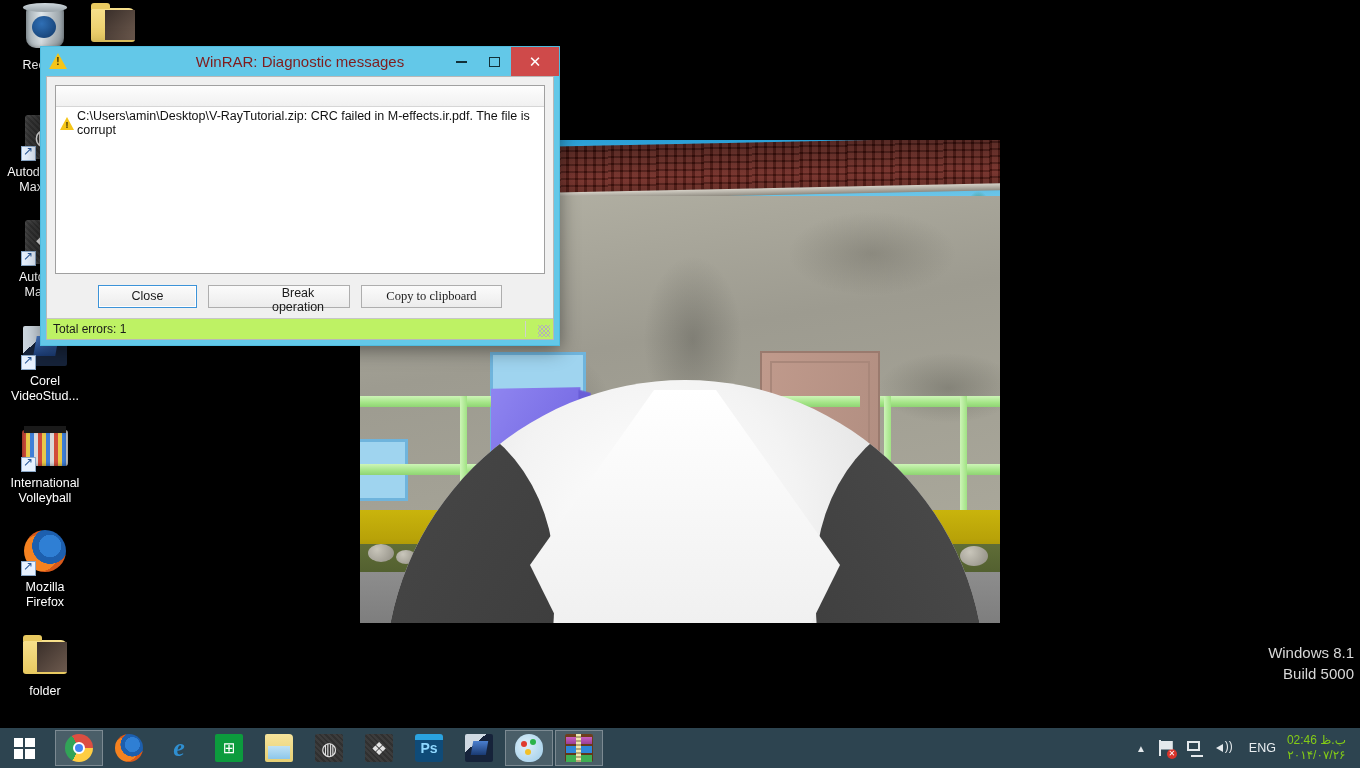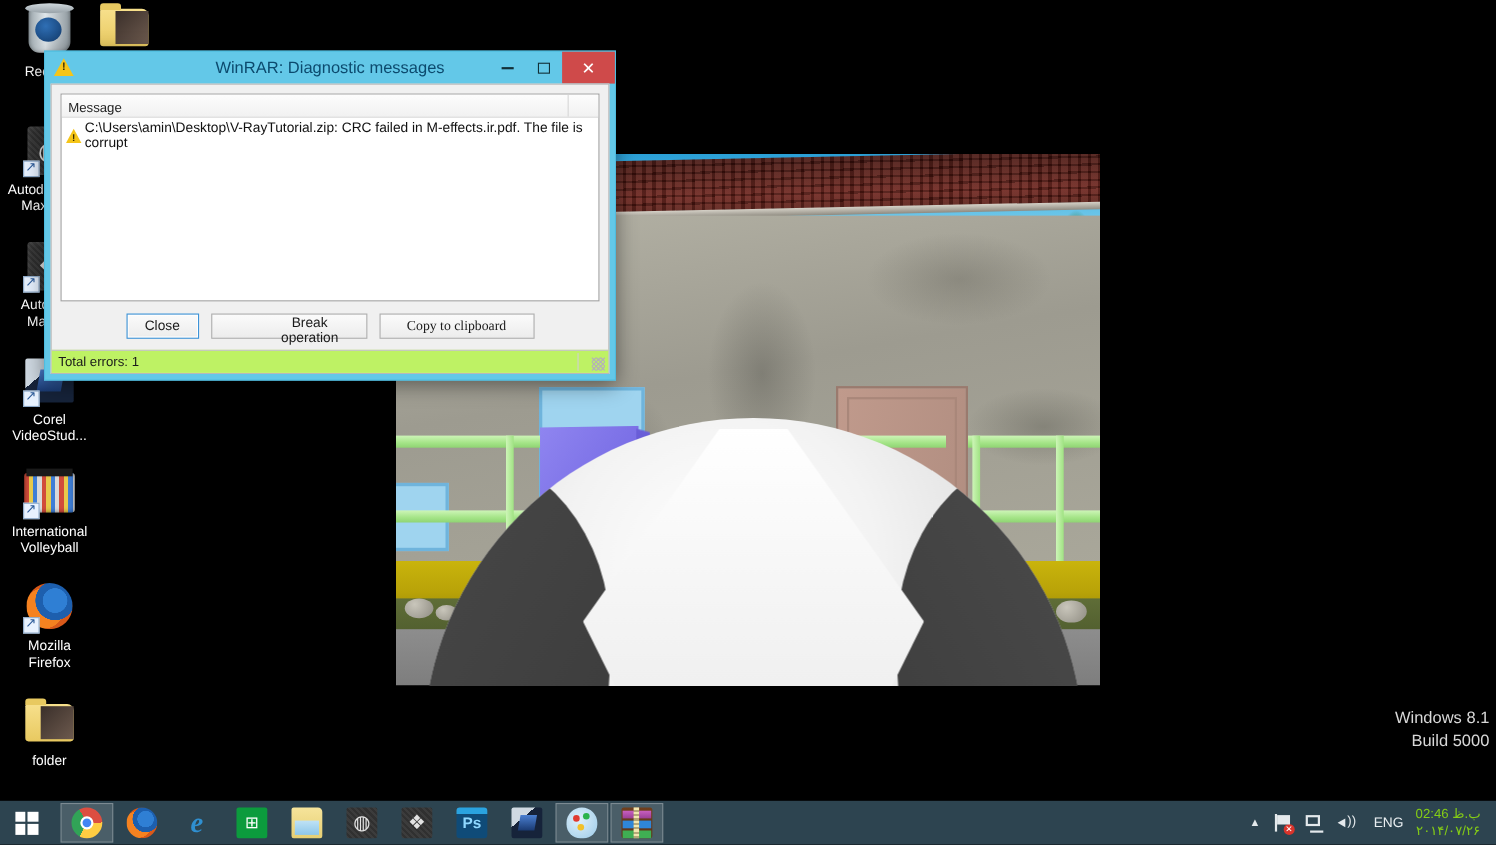--- a/index.html
+++ b/index.html
@@ -337,21 +337,21 @@
     width:0; height:0; border-style: solid; border-width: 0 9px 16px 9px;
     border-color: transparent transparent #f5c518 transparent; position:relative;
   }
   .warn-tri::after{
     content:"!"; position:absolute; left:-2px; top:4px; width:4px;
     font-size:10px; font-weight:bold; color:#3a2c00; text-align:center; line-height:10px;
     font-family:"Liberation Sans", sans-serif;
   }
   #title-text {
     position:absolute; left:0; right:0; text-align:center;
-    font-size: 15px; color: #0c4a6e; font-family:"Liberation Sans", sans-serif;
+    font-size: 15px; color: #7f1d1d; font-family:"Liberation Sans", sans-serif;
     pointer-events:none;
   }
   #title-buttons { margin-left:auto; display:flex; height:29px; align-items:stretch; }
   .tb-btn {
     width: 33px; display:flex; align-items:center; justify-content:center;
     color:#123038; font-size:13px; cursor:pointer;
   }
   #btn-close { width: 48px; background:#cf4a4a; color:#fff; font-size:15px; }
   .min-glyph { display:block; width:11px; height:2px; background:#123038; }
   .max-glyph { display:block; width:11px; height:10px; border:1.5px solid #123038; }
@@ -385,21 +385,21 @@
   .row-warn .warn-tri::after { left:-2px; top:3px; font-size:9px; }
 
   #button-row {
     height: 44px; display:flex; align-items:center; justify-content:center; gap:11px;
   }
   .dlg-btn {
     height: 23px; background: linear-gradient(#fbfbfb,#ececec);
     border:1px solid #aeaeae; font-size:12.5px; color:#1a1a1a;
     font-family:"Liberation Sans", sans-serif; cursor:pointer; padding: 0 10px;
   }
-  #btn-dlg-close { width: 66px; border:1px solid #3c93d8; box-shadow: inset 0 0 0 1px #ffffff; }
+  #btn-dlg-close { width: 99px; border:1px solid #3c93d8; box-shadow: inset 0 0 0 1px #ffffff; }
   #btn-break { width: 142px; padding-left: 48px; }
   #btn-copy { width: 141px; font-family: Liberation Serif, serif; }
 
   #status-bar {
     height: 21px; background:#bef264; border-top:1px solid #c6c6c6;
     display:flex; align-items:center; position:relative;
   }
   #status-text { font-size:12px; color:#1a1a1a; padding-left:6px; }
   #status-sep { position:absolute; right:27px; top:2px; bottom:2px; width:1px; background:#d0d0d0; }
   #resize-grip {
@@ -541,21 +541,20 @@
           <span class="max-glyph"></span>
         </div>
       <div class="tb-btn" id="btn-close">✕</div>
     </div>
   </div>
 
   <div id="dialog-body">
 
     <div id="message-list">
       <div id="list-header">
-        <div class="col-head col-message">Message</div>
         <div class="col-head col-spacer"></div>
       </div>
       <div class="list-row">
         <span class="row-warn">
             <span class="warn-tri"></span>
           </span>
         <span>C:\Users\amin\Desktop\V-RayTutorial.zip: CRC failed in M-effects.ir.pdf. The file is corrupt</span>
       </div>
     </div>
 

